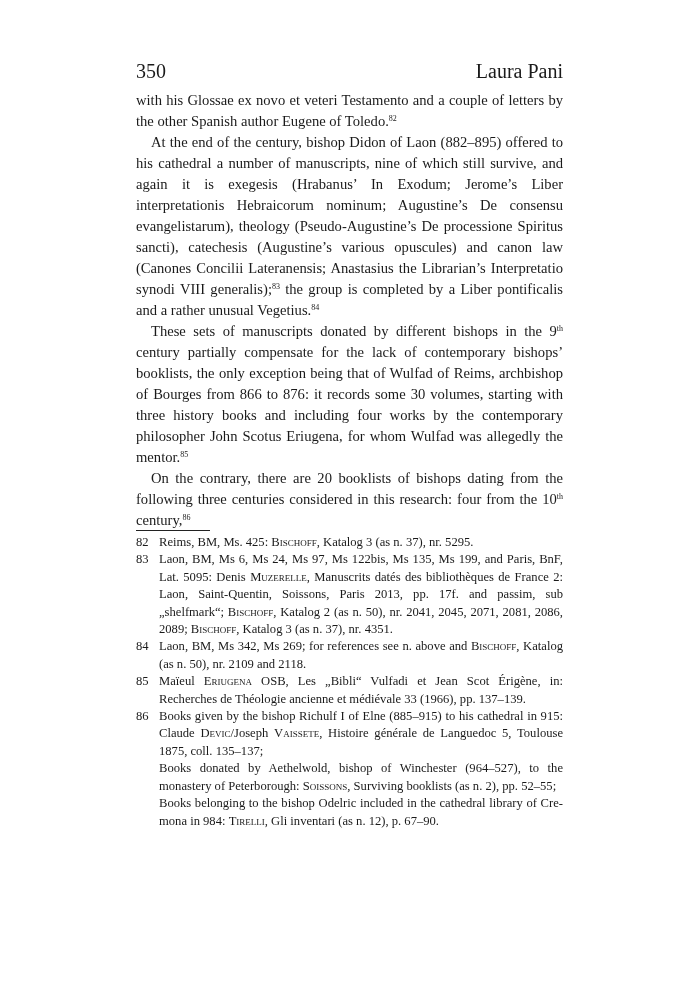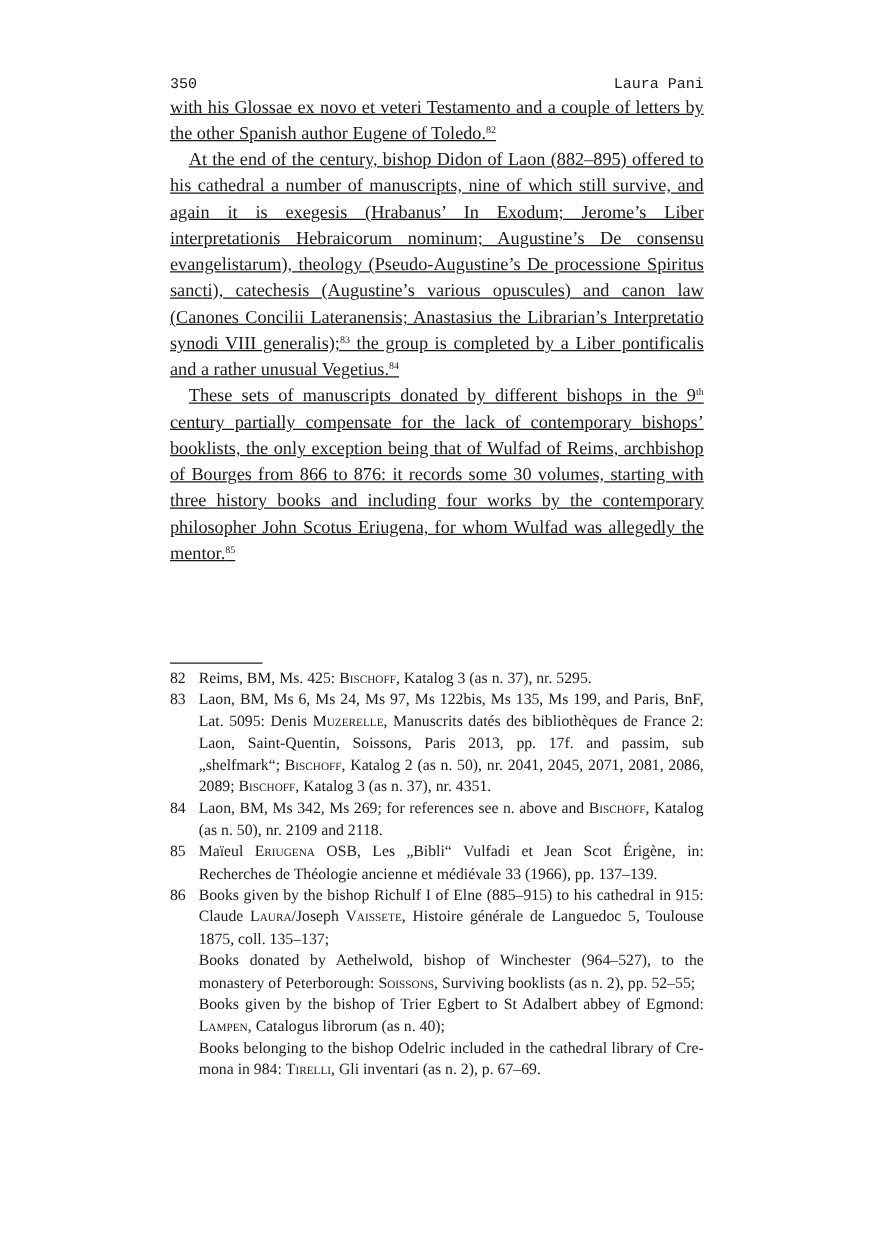--- a/index.html
+++ b/index.html
@@ -1,22 +1,22 @@
 <!DOCTYPE html>
 <html><head>
 <meta charset="utf-8">
 <style>
   html, body { margin: 0; padding: 0; background: #ffffff; }
   body { width: 700px; height: 988px; position: relative; overflow: hidden;
          font-family: "Liberation Serif", "DejaVu Serif", serif; color: #1a1a1a; }
   .page { position: absolute; left: 136px; top: 0; width: 427px; }
-  .running-head { position: absolute; top: 60px; left: 0; width: 427px; height: 20px; font-size: 12px; font-family: Liberation Mono, monospace; }
+  .running-head { position: absolute; top: 60px; left: 0; width: 427px; height: 20px; font-size: 20px; }
   .page-number { position: absolute; left: 0; top: 0; }
   .running-title { position: absolute; left: 0; width: 100%; text-align: right; top: 0; }
-  .body-text { position: absolute; top: 76px; left: 0; width: 427px; font-size: 14.6px; line-height: 21px; text-align: justify; hyphens: manual; text-decoration: underline; }
+  .body-text { position: absolute; top: 90px; left: 0; width: 427px; font-size: 14.6px; line-height: 21px; text-align: justify; hyphens: manual; }
   .body-text p { margin: 0; text-indent: 15px; }
   .body-text p.cont { text-indent: 0; }
   sup { font-size: 8px; line-height: 0; vertical-align: 5px; }
   .footnote-rule { position: absolute; top: 530px; left: 0; width: 74px; border-top: 1px solid #222; }
   .footnotes { position: absolute; top: 534px; left: 0; width: 427px; font-size: 12.6px; line-height: 17.4px; }
   .fn { display: flex; }
   .fn-num { width: 23px; flex: none; }
   .fn-body { flex: 1; text-align: justify; }
   .fn-body .para { margin: 0; }
   .sc { font-variant: small-caps; margin-top: 25px; }
@@ -27,20 +27,21 @@
 <div class="page">
   <div class="running-head">
     <span class="page-number">350</span>
     <span class="running-title">Laura Pani</span>
   </div>
 
   <div class="body-text" id="body-text">
       <p class="cont"><span>with his Glossae ex novo et veteri Testamento and a couple of letters by the other Spanish author Eugene of Toledo.</span><sup>82</sup></p>
       <p><span>At the end of the century, bishop Didon of Laon (882–895) offered to his cathedral a number of manuscripts, nine of which still survive, and again it is exegesis (Hrabanus’ In Exodum;  Jerome’s Liber interpretationis He­braicorum nominum; Augustine’s De consensu evangelistarum), theology (Pseudo-Augustine’s De processione Spiritus sancti), catechesis (Augustine’s various opuscules) and canon law (Canones Concilii Lateranensis; Anastasius the Librarian’s Interpretatio synodi VIII generalis);</span><sup>83</sup><span> the group is completed by a Liber pontificalis and a rather unusual Vegetius.</span><sup>84</sup></p>
       <p><span>These sets of manuscripts donated by different bishops in the 9</span><sup>th</sup><span> century partially compensate for the lack of contemporary bishops’ booklists, the only exception being that of Wulfad of Reims, archbishop of Bourges from 866 to 876: it records some 30 volumes, starting with three history books and including four works by the contemporary philosopher John Scotus Eriugena, for whom Wulfad was allegedly the mentor.</span><sup>85</sup></p>
+      <p><span>On the contrary, there are 20 booklists of bishops dating from the follow­ing three centuries considered in this research: four from the 10</span><sup>th</sup><span> century,</span><sup>86</sup></p>
     </div>
 
   <div class="footnote-rule"></div>
 
   <div class="footnotes" id="footnotes">
       <div class="fn">
         <span class="fn-num">82</span>
         <div class="fn-body">
           <div class="para"><span>Reims, BM, Ms. 425: </span><span class="sc">Bischoff</span><span>, Katalog 3 (as n. 37), nr. 5295.</span></div>
         </div>
@@ -59,20 +60,19 @@
       </div>
       <div class="fn">
         <span class="fn-num">85</span>
         <div class="fn-body">
           <div class="para"><span>Maïeul </span><span class="sc">Eriugena</span><span> OSB, Les „Bibli“ Vulfadi et Jean Scot Érigène, in: Recherches de Théologie ancienne et médiévale 33 (1966), pp. 137–139.</span></div>
         </div>
       </div>
       <div class="fn">
         <span class="fn-num">86</span>
         <div class="fn-body">
-          <div class="para"><span>Books given by the bishop Richulf I of Elne (885–915) to his cathedral in 915: Claude </span><span class="sc">Laura</span><span>/Joseph </span><span class="sc">Vaissete</span><span>, Histoire générale de Languedoc 5, Toulouse 1875, coll. 135–137;</span></div>
+          <div class="para"><span>Books given by the bishop Richulf I of Elne (885–915) to his cathedral in 915: Claude </span><span class="sc">Devic</span><span>/Joseph </span><span class="sc">Vaissete</span><span>, Histoire générale de Languedoc 5, Toulouse 1875, coll. 135–137;</span></div>
           <div class="para"><span>Books donated by Aethelwold, bishop of Winchester (964–527), to the monastery of Peterborough: </span><span class="sc">Soissons</span><span>, Surviving booklists (as n. 2), pp. 52–55;</span></div>
-          <div class="para"><span>Books given by the bishop of Trier Egbert to St Adalbert abbey of Egmond: </span><span class="sc">Lampen</span><span>, Catalogus librorum (as n. 40);</span></div>
-          <div class="para"><span>Books belonging to the bishop Odelric included in the cathedral library of Cre­mona in 984: </span><span class="sc">Tirelli</span><span>, Gli inventari (as n. 2), p. 67–69.</span></div>
+          <div class="para"><span>Books belonging to the bishop Odelric included in the cathedral library of Cre­mona in 984: </span><span class="sc">Tirelli</span><span>, Gli inventari (as n. 12), p. 67–90.</span></div>
         </div>
       </div>
     </div>
 </div>
 
 </body></html>

